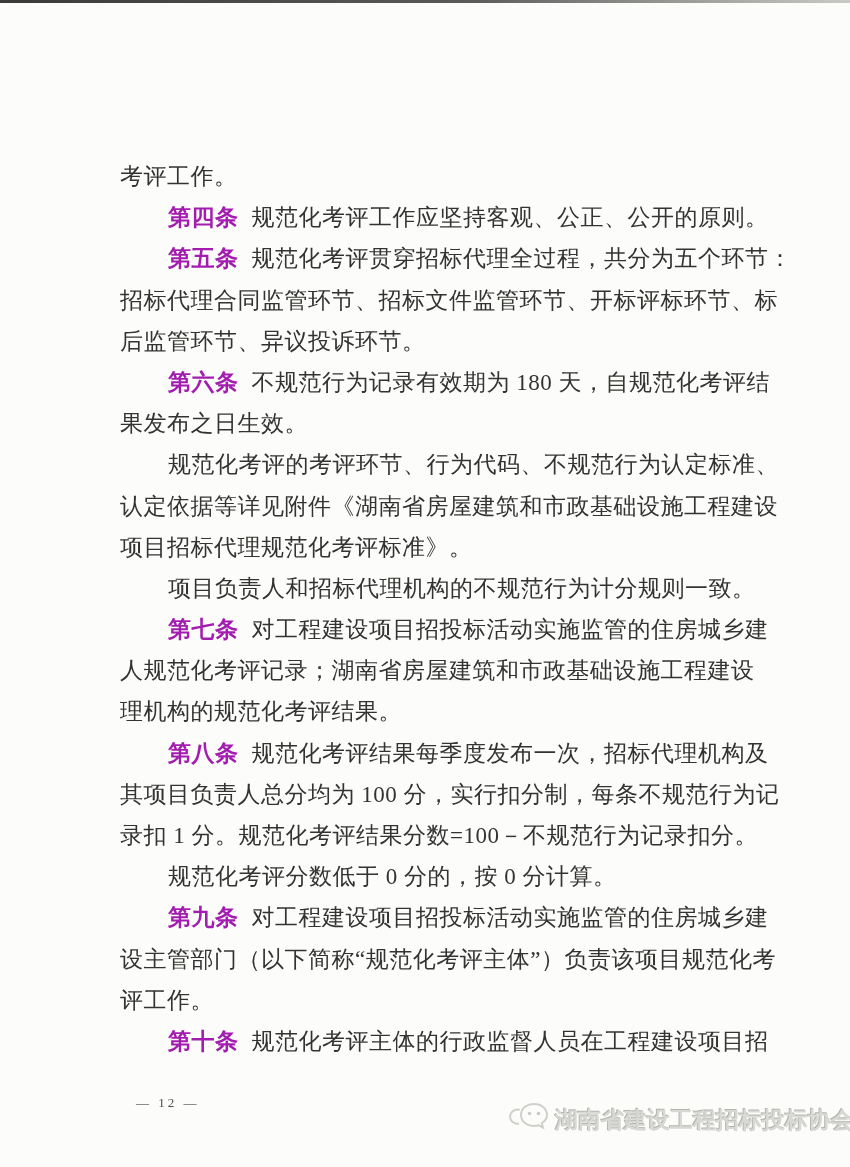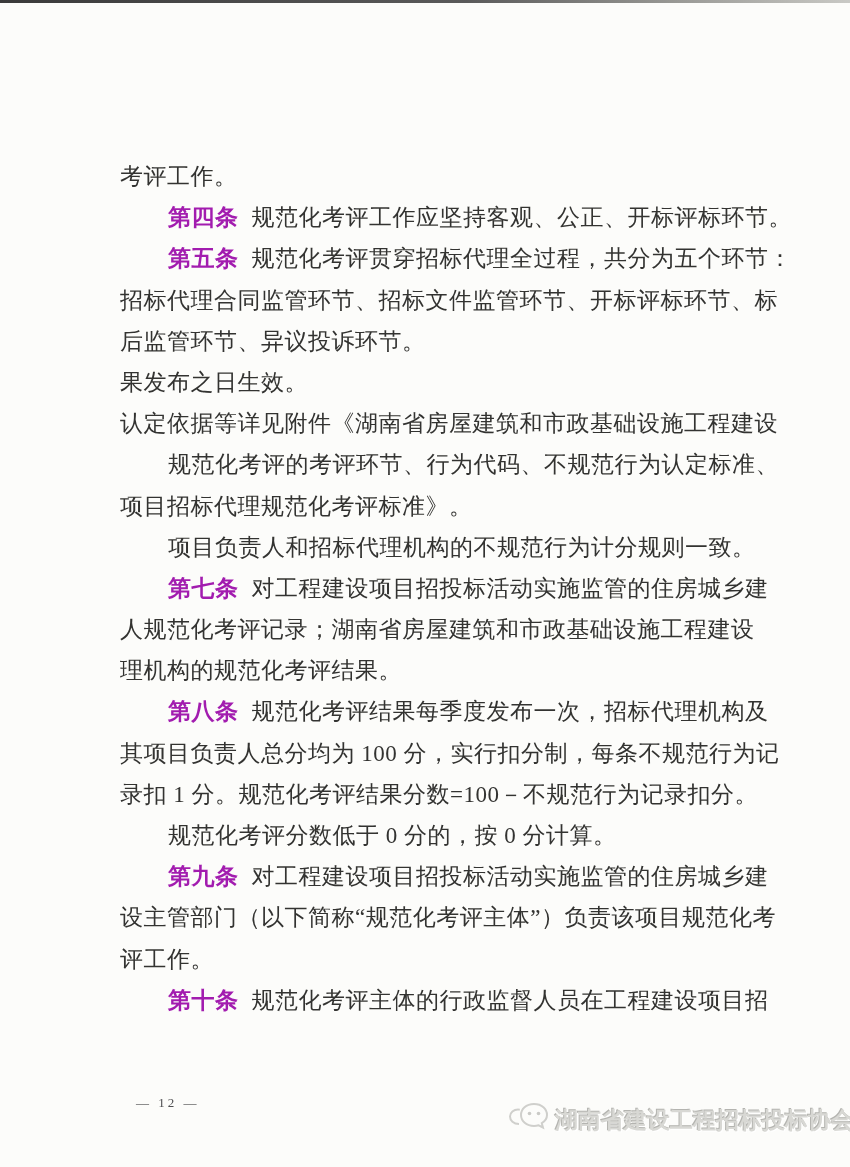--- a/index.html
+++ b/index.html
@@ -68,27 +68,28 @@
 </style>
 </head>
 <body>
 
 <div class="page">
 
   <div class="scan-top-edge"></div>
 
   <div class="text-block">
       <div class="line"><span>考评工作。</span></div>
-      <div class="line indent"><span class="bold-prefix">第四条</span><span>规范化考评工作应坚持客观、公正、开标评标环节。</span></div>
+      <div class="line indent"><span class="bold-prefix">第四条</span><span>规范化考评工作应坚持客观、公正、公开的原则。</span></div>
       <div class="line indent"><span class="bold-prefix">第五条</span><span>规范化考评贯穿招标代理全过程，共分为五个环节：</span></div>
       <div class="line"><span>招标代理合同监管环节、招标文件监管环节、开标评标环节、标</span></div>
       <div class="line"><span>后监管环节、异议投诉环节。</span></div>
+      <div class="line indent"><span class="bold-prefix">第六条</span><span>不规范行为记录有效期为 180 天，自规范化考评结</span></div>
       <div class="line"><span>果发布之日生效。</span></div>
+      <div class="line indent"><span>规范化考评的考评环节、行为代码、不规范行为认定标准、</span></div>
       <div class="line"><span>认定依据等详见附件《湖南省房屋建筑和市政基础设施工程建设</span></div>
-      <div class="line indent"><span>规范化考评的考评环节、行为代码、不规范行为认定标准、</span></div>
       <div class="line"><span>项目招标代理规范化考评标准》。</span></div>
       <div class="line indent"><span>项目负责人和招标代理机构的不规范行为计分规则一致。</span></div>
       <div class="line indent"><span class="bold-prefix">第七条</span><span>对工程建设项目招投标活动实施监管的住房城乡建</span></div>
       <div class="line"><span>人规范化考评记录；湖南省房屋建筑和市政基础设施工程建设</span></div>
       <div class="line"><span>理机构的规范化考评结果。</span></div>
       <div class="line indent"><span class="bold-prefix">第八条</span><span>规范化考评结果每季度发布一次，招标代理机构及</span></div>
       <div class="line"><span>其项目负责人总分均为 100 分，实行扣分制，每条不规范行为记</span></div>
       <div class="line"><span>录扣 1 分。规范化考评结果分数=100－不规范行为记录扣分。</span></div>
       <div class="line indent"><span>规范化考评分数低于 0 分的，按 0 分计算。</span></div>
       <div class="line indent"><span class="bold-prefix">第九条</span><span>对工程建设项目招投标活动实施监管的住房城乡建</span></div>

